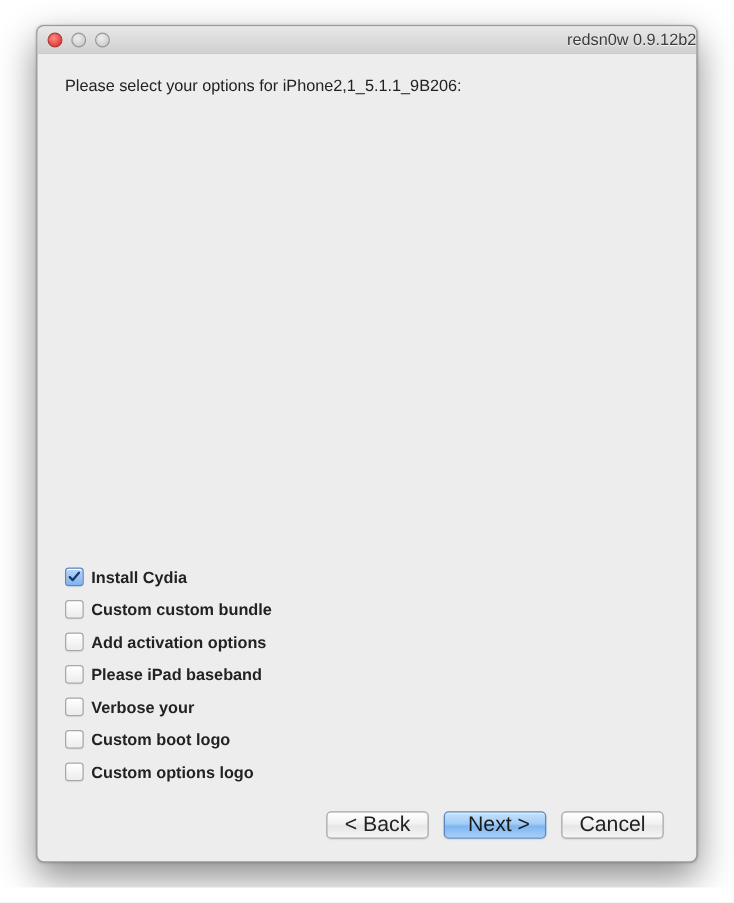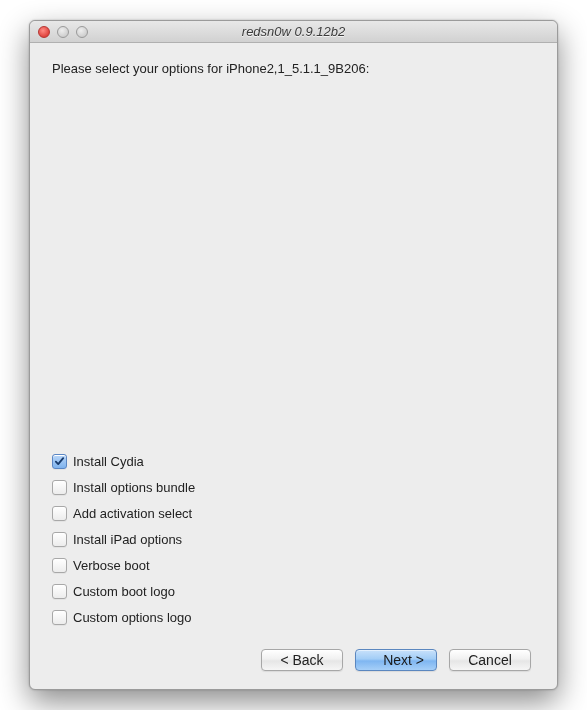--- a/index.html
+++ b/index.html
@@ -42,26 +42,25 @@
       height: 12px;
       border-radius: 50%;
       border: 0.5px solid rgba(0,0,0,0.2);
     }
     .tl.close { background: radial-gradient(circle at 40% 35%, #ff8b83, #e0443e 70%); border-color: #b43531; }
     .tl.min   { background: radial-gradient(circle at 40% 35%, #eee, #cfcfcf 70%); border-color: #999; }
     .tl.zoom  { background: radial-gradient(circle at 40% 35%, #eee, #cfcfcf 70%); border-color: #999; }
     .title {
       position: absolute;
       left: 0; right: 0;
-      text-align: center;
+      text-align: right;
       color: #3b3b3b;
       font-size: 13px;
       text-shadow: 0 1px 0 rgba(255,255,255,0.7);
       pointer-events: none;
-      font-style: italic;
     }
     .content {
       flex: 1;
       padding: 18px 22px 14px 22px;
       display: flex;
       flex-direction: column;
       color: #222;
     }
     .instruction {
       margin-bottom: 18px;
@@ -72,20 +71,21 @@
       flex-direction: column;
       gap: 11px;
       padding-left: 0;
       margin-bottom: 18px;
     }
     .option-row {
       display: flex;
       align-items: flex-start;
       gap: 6px;
       cursor: default;
+      font-weight: bold;
     }
     .cbx {
       width: 15px;
       height: 15px;
       border: 1px solid #a8a8a8;
       border-radius: 3px;
       background: linear-gradient(to bottom, #ffffff, #ececec);
       box-shadow: inset 0 1px 0 #fff, 0 1px 0 rgba(0,0,0,0.04);
       display: flex;
       align-items: center;
@@ -112,21 +112,21 @@
       justify-content: flex-end;
       gap: 12px;
       padding-top: 6px;
       padding-right: 4px;
       padding-bottom: 4px;
     }
     .btn {
       min-width: 82px;
       height: 22px;
       padding: 0 12px;
-      font-size: 14px;
+      font-size: 17px;
       font-family: inherit;
       border: 1px solid #a7a7a7;
       border-radius: 4px;
       background: linear-gradient(to bottom, #ffffff 0%, #f1f1f1 45%, #e6e6e6 55%, #f6f6f6 100%);
       box-shadow: 0 1px 0 rgba(255,255,255,0.5) inset, 0 1px 1px rgba(0,0,0,0.08);
       color: #222;
       cursor: default;
       text-align: center;
       line-height: 20px;
     }
@@ -163,42 +163,42 @@
               <path d="M2 6.2 L4.6 8.8 L10 2.4" stroke="#173a6b" stroke-width="2" fill="none" stroke-linecap="round" stroke-linejoin="round"></path>
             </svg>
         </span>
         <span class="option-label">Install Cydia</span>
       </label>
 
       <label class="option-row">
         <span class="cbx">
           
         </span>
-        <span class="option-label">Install options bundle</span>
-      </label>
-
-      <label class="option-row">
-        <span class="cbx">
-          
-        </span>
-        <span class="option-label">Add activation select</span>
-      </label>
-
-      <label class="option-row">
-        <span class="cbx">
-          
-        </span>
-        <span class="option-label">Install iPad options</span>
-      </label>
-
-      <label class="option-row">
-        <span class="cbx">
-          
-        </span>
-        <span class="option-label">Verbose boot</span>
+        <span class="option-label">Custom custom bundle</span>
+      </label>
+
+      <label class="option-row">
+        <span class="cbx">
+          
+        </span>
+        <span class="option-label">Add activation options</span>
+      </label>
+
+      <label class="option-row">
+        <span class="cbx">
+          
+        </span>
+        <span class="option-label">Please iPad baseband</span>
+      </label>
+
+      <label class="option-row">
+        <span class="cbx">
+          
+        </span>
+        <span class="option-label">Verbose your</span>
       </label>
 
       <label class="option-row">
         <span class="cbx">
           
         </span>
         <span class="option-label">Custom boot logo</span>
       </label>
 
       <label class="option-row">

